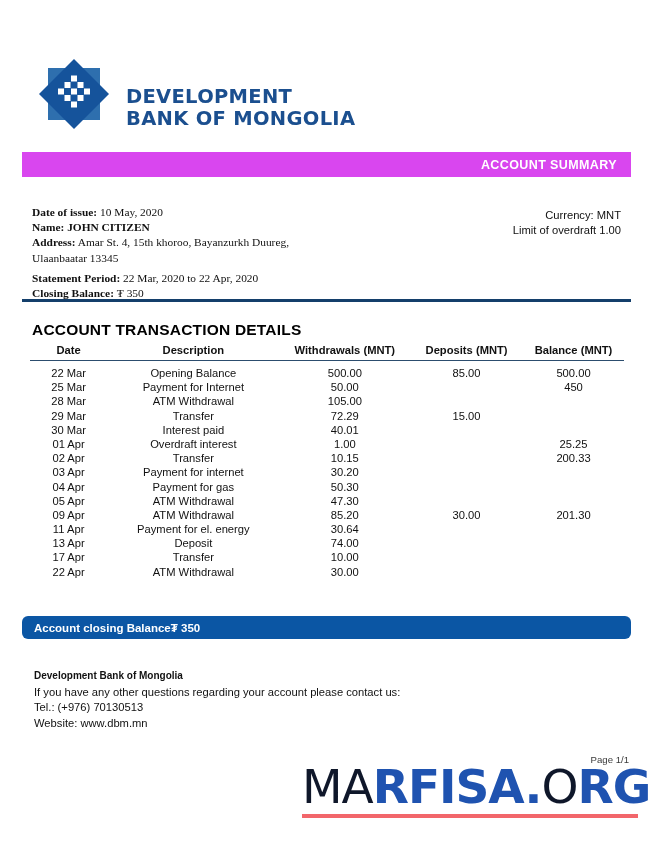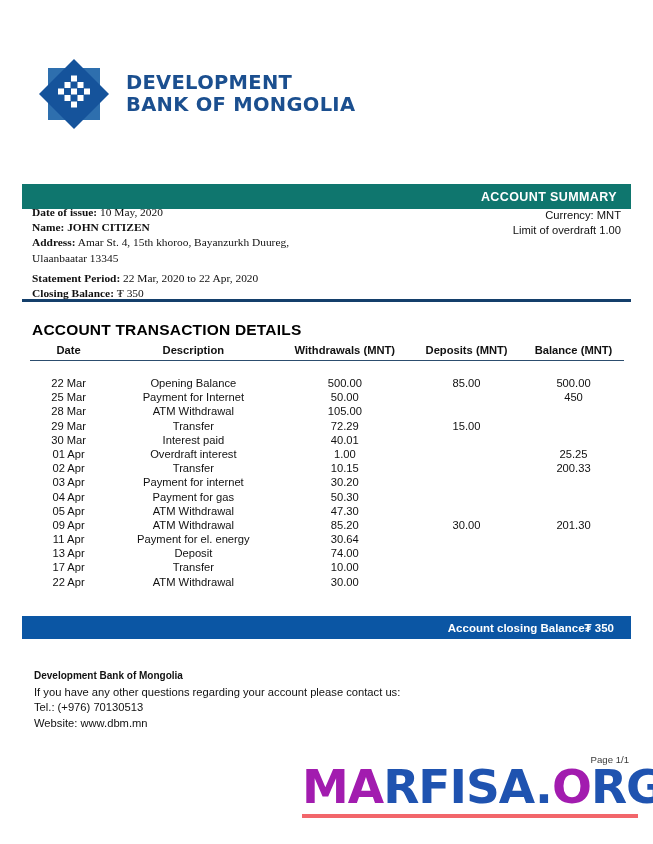--- a/index.html
+++ b/index.html
@@ -21,21 +21,21 @@
     inset: 0;
     background: #ffffff;
   }
 
   
   .masthead {
     position: absolute;
     left: 38px;
     top: 58px;
     display: flex;
-    align-items: center;
+    align-items: flex-end;
     gap: 16px;
   }
   .logo-mark {
     width: 72px;
     height: 72px;
     position: relative;
     flex: none;
   }
   .logo-mark svg { display: block; }
 
@@ -51,24 +51,24 @@
     font-size: 19.5px;
     letter-spacing: 0.3px;
     color: #1b4f8f;
     white-space: nowrap;
   }
 
   
   .summary-bar {
     position: absolute;
     left: 22px;
-    top: 184px;
+    top: 152px;
     width: 609px;
     height: 25px;
-    background: #0f766e;
+    background: #d946ef;
     display: flex;
     align-items: center;
     justify-content: flex-end;
   }
   .summary-bar .title {
     color: #ffffff;
     font-weight: bold;
     font-size: 12.5px;
     letter-spacing: 0.4px;
     margin-right: 14px;
@@ -139,21 +139,21 @@
   table.txn thead th {
     font-weight: bold;
     font-size: 11.2px;
     padding: 0 0 4px 0;
     text-align: center;
     white-space: nowrap;
   }
   table.txn thead tr {
     border-bottom: 1.6px solid #2c4d6e;
   }
-  table.txn tbody tr:first-child td { padding-top: 16px; margin-top: 40px; }
+  table.txn tbody tr:first-child td { padding-top: 6px; margin-top: 40px; }
   table.txn tbody td {
     text-align: center;
     padding: 1.1px 0;
     white-space: nowrap;
   }
   .col-date   { width: 13%; }
   .col-desc   { width: 29%; }
   .col-wd     { width: 22%; }
   .col-dep    { width: 19%; }
   .col-bal    { width: 17%; }
@@ -161,21 +161,22 @@
   
   .closing-bar {
     position: absolute;
     left: 22px;
     top: 616px;
     width: 609px;
     height: 23px;
     background: #0b56a4;
     display: flex;
     align-items: center;
-    justify-content: flex-end;
+    justify-content: flex-start;
+    border-radius: 6px;
   }
   .closing-bar .label {
     color: #ffffff;
     font-weight: bold;
     font-size: 11.5px;
     margin-left: 12px;
   }
   .closing-bar .amount {
     color: #ffffff;
     font-weight: bold;
@@ -214,21 +215,21 @@
     width: 340px;
   }
   .watermark .wm-text {
     font-family: "DejaVu Sans", sans-serif;
     font-size: 47px;
     line-height: 50px;
     letter-spacing: -1px;
     color: #2c5fb8;
     white-space: nowrap;
   }
-  .watermark .wm-light { font-weight: bold; color: #a21caf; text-align: right; }
+  .watermark .wm-light { font-weight: normal; color: #0f172a; text-align: right; }
   .watermark .wm-bold  { font-weight: bold;   color: #1f53b0; margin-top: 27px; }
   .watermark .wm-rule {
     margin-top: 2px;
     width: 336px;
     height: 4px;
     background: #f2666b;
   }
 </style>
 </head>
 <body>

